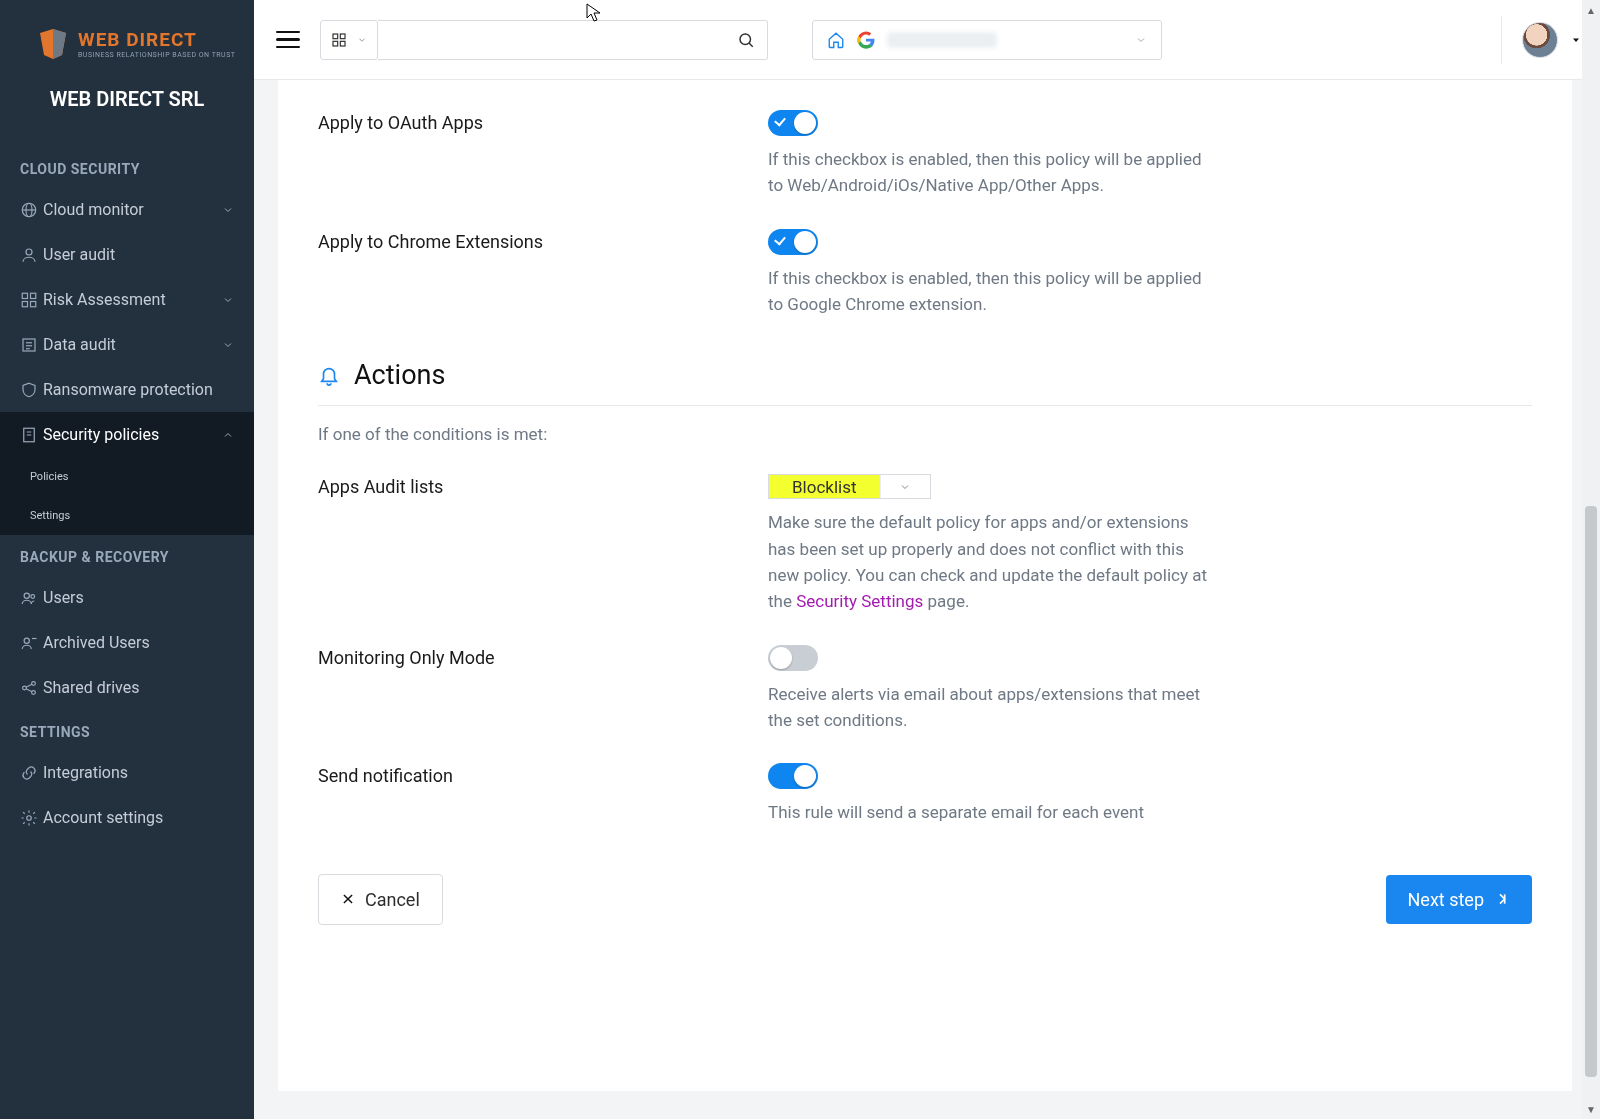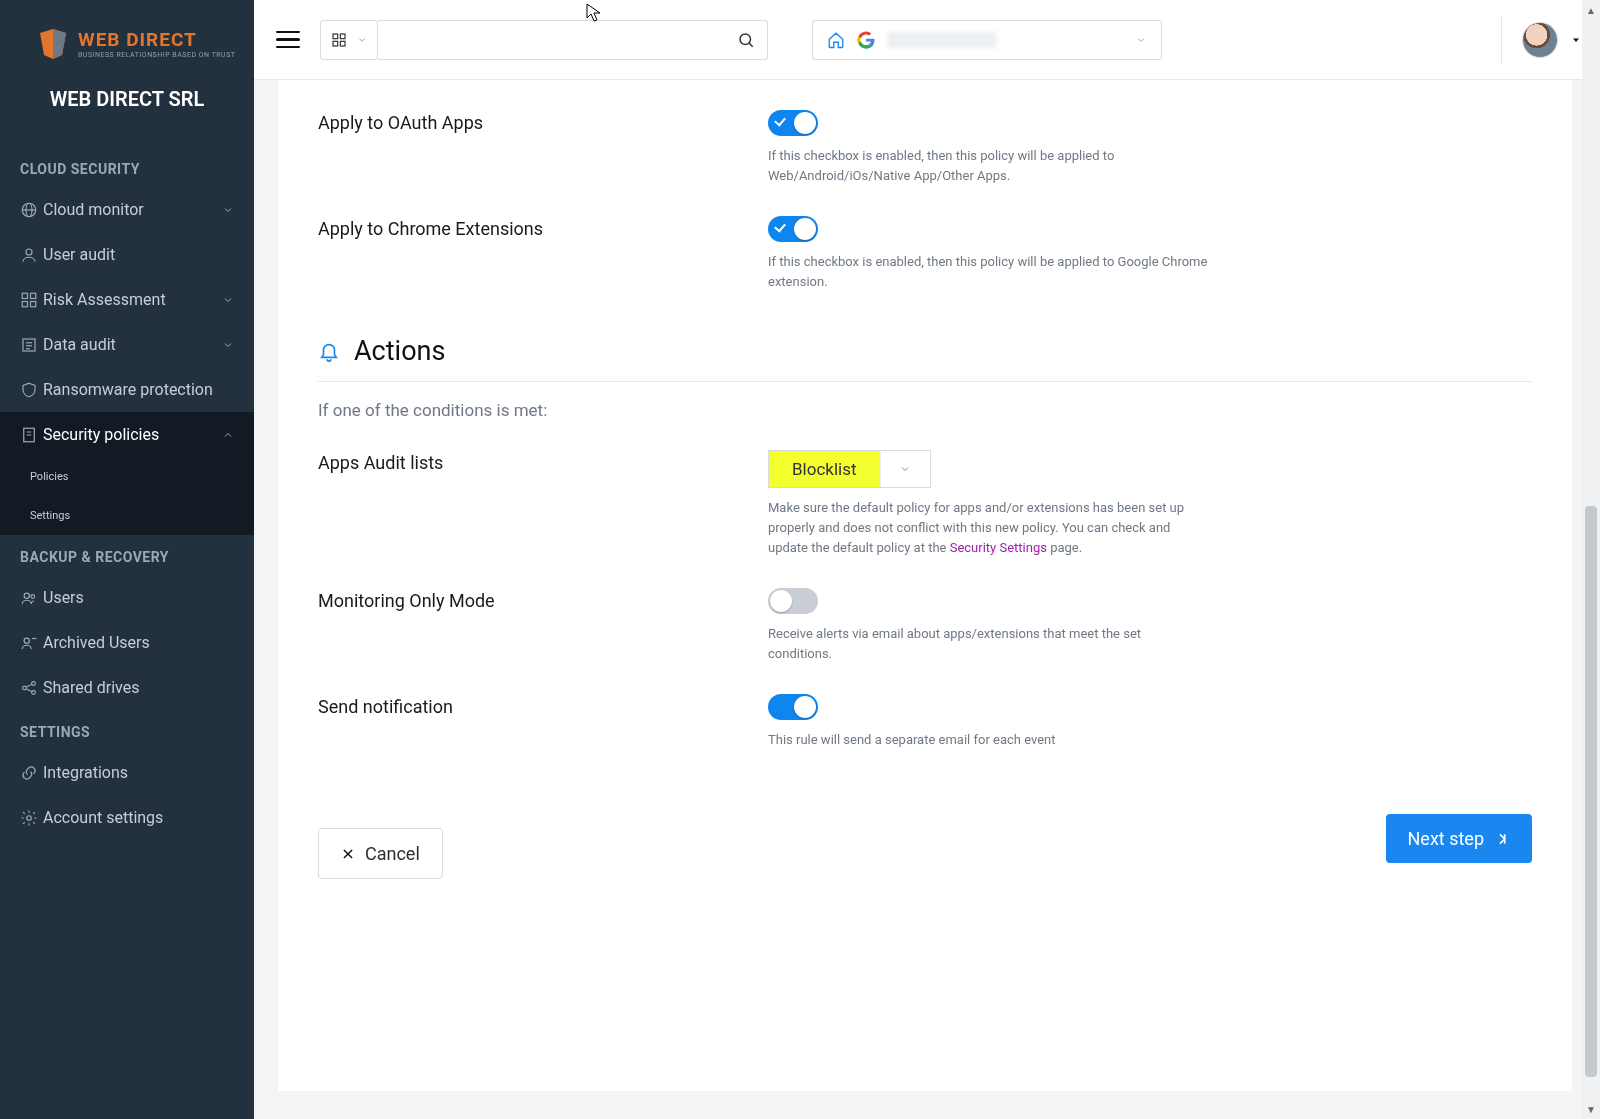--- a/index.html
+++ b/index.html
@@ -210,21 +210,21 @@
       font-size: 18px;
       color: #1a1a1a;
       font-weight: 400;
       padding-top: 2px;
     }
     .form-row .ctrl {
       flex: 1;
     }
     .hint {
       color: #6f7985;
-      font-size: 13px;
+      font-size: 17px;
       line-height: 1.55;
       margin-top: 10px;
       max-width: 440px;
     }
     .hint a {
       color: #a21caf;
       text-decoration: none;
     }
     
     .toggle {
@@ -276,21 +276,21 @@
     .section-sub {
       color: #6f7985;
       font-size: 17px;
       margin-top: 18px;
     }
     
     .select-box {
       display: inline-flex;
       align-items: center;
       border: 1px solid #d7dbe0;
-      height: 38px;
+      height: 25px;
     }
     .select-box .sel-val {
       background: #f4ff2f;
       padding: 0 23px;
       height: 100%;
       display: flex;
       align-items: center;
       font-size: 17px;
       color: #333;
     }
@@ -316,21 +316,20 @@
       padding: 14px 22px;
       border-radius: 4px;
       font-size: 18px;
       cursor: pointer;
       border: none;
     }
     .btn-cancel {
       background: #fff;
       border: 1px solid #d7dbe0;
       color: #2d2d2d;
-      margin-top: 30px;
     }
     .btn-primary {
       background: #1a86ef;
       color: #fff;
       margin-left: auto;
     }
     
     .scrollbar {
       position: absolute;
       right: 0;

